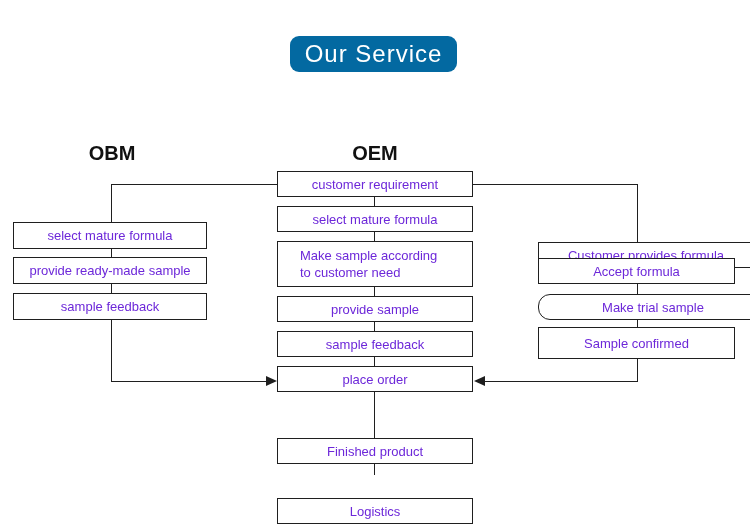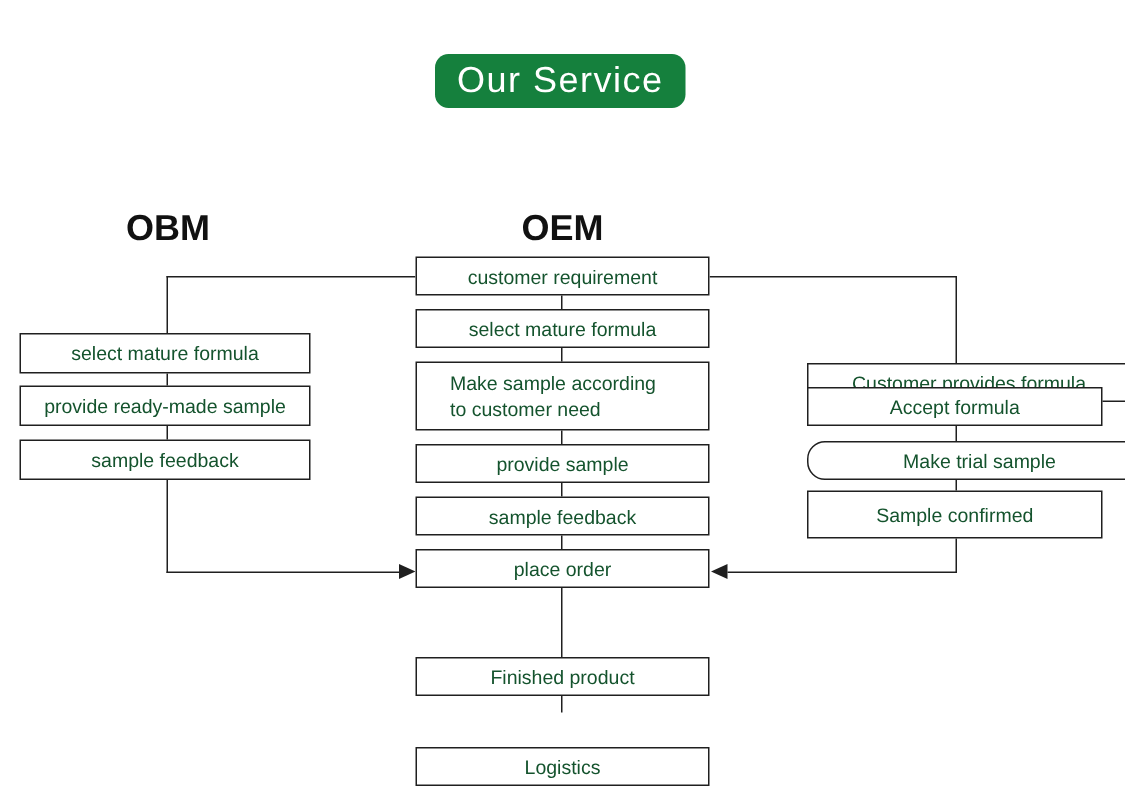--- a/index.html
+++ b/index.html
@@ -30,32 +30,32 @@
     font-size: 24px;
     letter-spacing: 1px;
     z-index: 3;
   }
   .col-header {
     position: absolute;
     top: 139px;
     width: 120px;
     height: 28px;
     text-align: center;
-    font-size: 24px;
+    font-size: 20px;
     font-weight: bold;
     color: #111111;
     z-index: 3;
     line-height: 28px;
   }
   .fbox {
     position: absolute;
     box-sizing: border-box;
     background: #ffffff;
     border: 1px solid #1f1f1f;
-    color: #14532d;
+    color: #6d28d9;
     font-size: 13px;
     display: flex;
     align-items: center;
     justify-content: center;
     text-align: center;
     z-index: 2;
     line-height: 17px;
   }
   .fbox.left-align {
     justify-content: flex-start;
@@ -82,21 +82,21 @@
     border-bottom: 5px solid transparent;
     border-right: 11px solid #1f1f1f;
     z-index: 1;
   }
 </style>
 </head>
 <body>
 
 <div class="canvas">
 
-  <div class="badge" style="background: #15803d; color: rgb(255, 255, 255);">Our Service</div>
+  <div class="badge" style="background: #0369a1; color: rgb(255, 255, 255);">Our Service</div>
 
   <div class="col-header" style="left:52px;">OBM</div>
   <div class="col-header" style="left:315px;">OEM</div>
 
   <div class="line" style="left:111px; top:184px; width:166px; height:1px;"></div>
   <div class="line" style="left:111px; top:184px; width:1px; height:198px;"></div>
   <div class="line" style="left:111px; top:381px; width:156px; height:1px;"></div>
   <div class="arrow-right" style="left:266px; top:376px;"></div>
 
   <div class="line" style="left:473px; top:184px; width:165px; height:1px;"></div>

